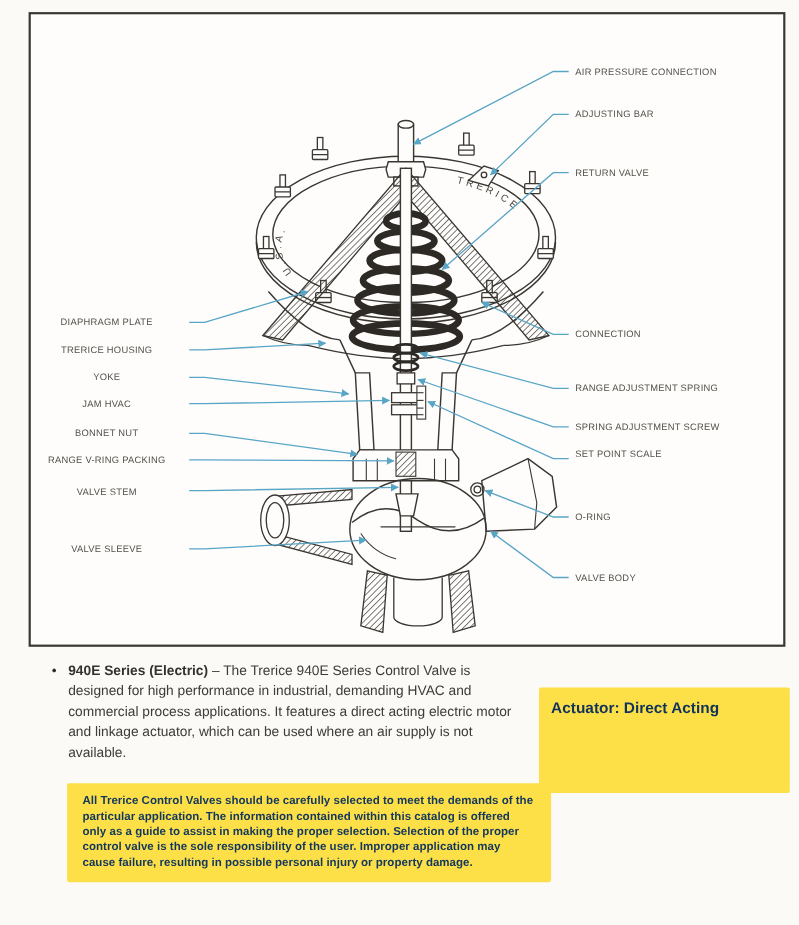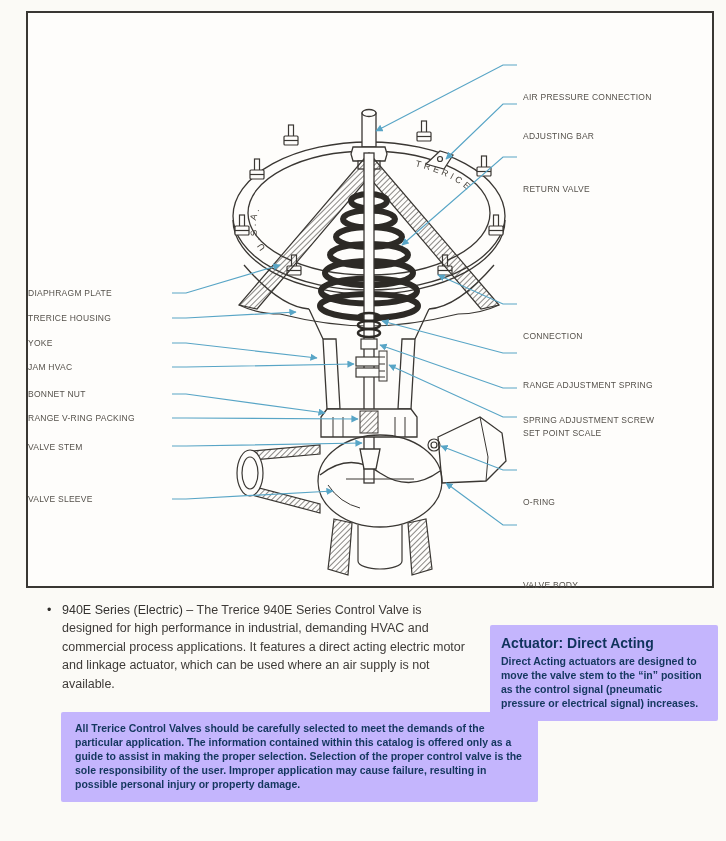--- a/index.html
+++ b/index.html
@@ -19,45 +19,45 @@
   }
   .diagram-panel svg{position:absolute;left:0;top:0;}
 
   .lbl{
     position:absolute;
     font-size:8.5px;line-height:1;
     color:#55514b;letter-spacing:.25px;
     transform:translateY(-50%);
     white-space:nowrap;
   }
-  .lbl.L{left:0;width:138px;text-align:left;}
-  .lbl.R{left:495px;text-align:left;margin-top:32px;}
+  .lbl.L{left:0;width:138px;text-align:center;}
+  .lbl.R{left:495px;text-align:left;}
 
   
   .series-para{
     position:absolute;left:47px;top:601px;width:425px;
     font-size:12.5px;line-height:1.47;color:#3e3b38;
     padding-left:15px;box-sizing:border-box;
   }
   .series-para .bullet{position:absolute;left:0;top:0;font-size:12.5px;color:#2f2d2a;}
-  .series-para .b-title{font-weight:normal;color:#343230;}
+  .series-para .b-title{font-weight:bold;color:#343230;}
 
   
   .info-box{
-    position:absolute;background:#c4b5fd;border-radius:2px;
+    position:absolute;background:#fde047;border-radius:2px;
     color:#14375e;box-sizing:border-box;
   }
   .info-box .box-title{
     font-size:14px;font-weight:bold;margin:0 0 3px 0;color:#10335c;
   }
   .info-box .box-body{
     font-size:10.5px;font-weight:bold;line-height:1.34;color:#14375e;
   }
   .actuator-box{left:490px;top:625px;width:228px;min-height:96px;padding:10px 11px;}
-  .disclaimer-box{left:61px;top:712px;width:477px;min-height:90px;padding:9px 14px;}
+  .disclaimer-box{left:61px;top:712px;width:440px;min-height:90px;padding:9px 14px;}
 </style>
 </head>
 <body>
 
 <div class="page">
 
   <div class="diagram-panel">
 
     <svg width="684" height="573" viewBox="0 0 684 573">
       <defs>
@@ -264,33 +264,32 @@
     <div class="lbl L" style="top:405px">RANGE V-RING PACKING</div>
     <div class="lbl L" style="top:434px">VALVE STEM</div>
     <div class="lbl L" style="top:486px">VALVE SLEEVE</div>
 
     <div class="lbl R" style="top:52px">AIR PRESSURE CONNECTION</div>
     <div class="lbl R" style="top:91px">ADJUSTING BAR</div>
     <div class="lbl R" style="top:144px">RETURN VALVE</div>
     <div class="lbl R" style="top:291px">CONNECTION</div>
     <div class="lbl R" style="top:340px">RANGE ADJUSTMENT SPRING</div>
     <div class="lbl R" style="top:375px">SPRING ADJUSTMENT SCREW</div>
-    <div class="lbl R" style="top:388px">SET POINT SCALE</div>
+    <div class="lbl R" style="top:400px">SET POINT SCALE</div>
     <div class="lbl R" style="top:457px">O-RING</div>
-    <div class="lbl R" style="top:540px">VALVE BODY</div>
+    <div class="lbl R" style="top:512px">VALVE BODY</div>
   </div>
 
   <div class="series-para">
     <span class="bullet">•</span>
     <span class="b-title">940E Series (Electric)</span>
     <span>– The Trerice 940E Series Control Valve is designed for high performance in industrial, demanding HVAC and commercial process applications. It features a direct acting electric motor and linkage actuator, which can be used where an air supply is not available.</span>
   </div>
 
   <div class="info-box actuator-box">
     <div class="box-title">Actuator: Direct Acting</div>
-    <div class="box-body">Direct Acting actuators are designed to move the valve stem to the “in” position as the control signal (pneumatic pressure or electrical signal) increases.</div>
   </div>
 
   <div class="info-box disclaimer-box">
     <div class="box-body">All Trerice Control Valves should be carefully selected to meet the demands of the particular application. The information contained within this catalog is offered only as a guide to assist in making the proper selection. Selection of the proper control valve is the sole responsibility of the user. Improper application may cause failure, resulting in possible personal injury or property damage.</div>
   </div>
 
 </div>
 
 </body></html>

